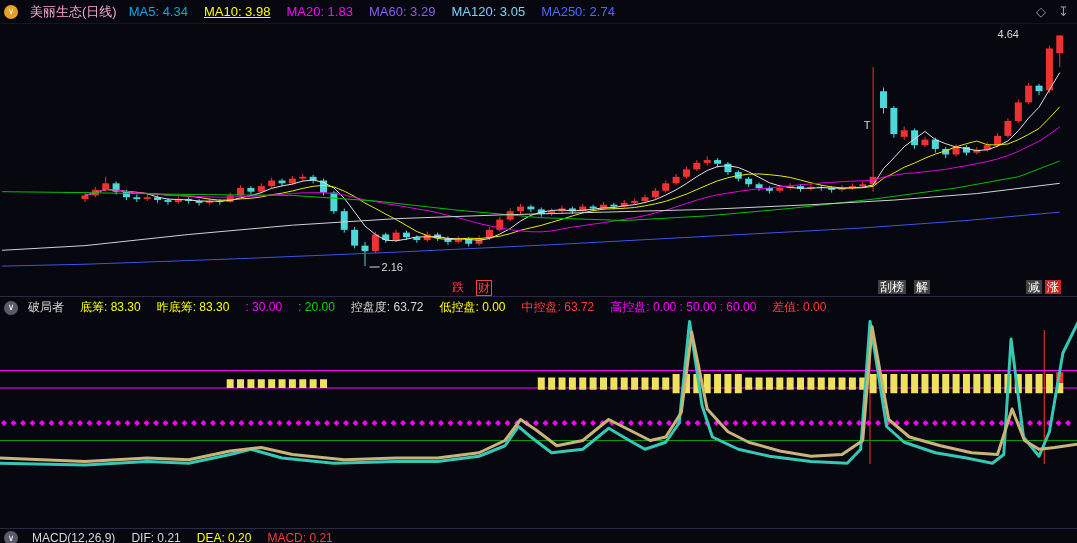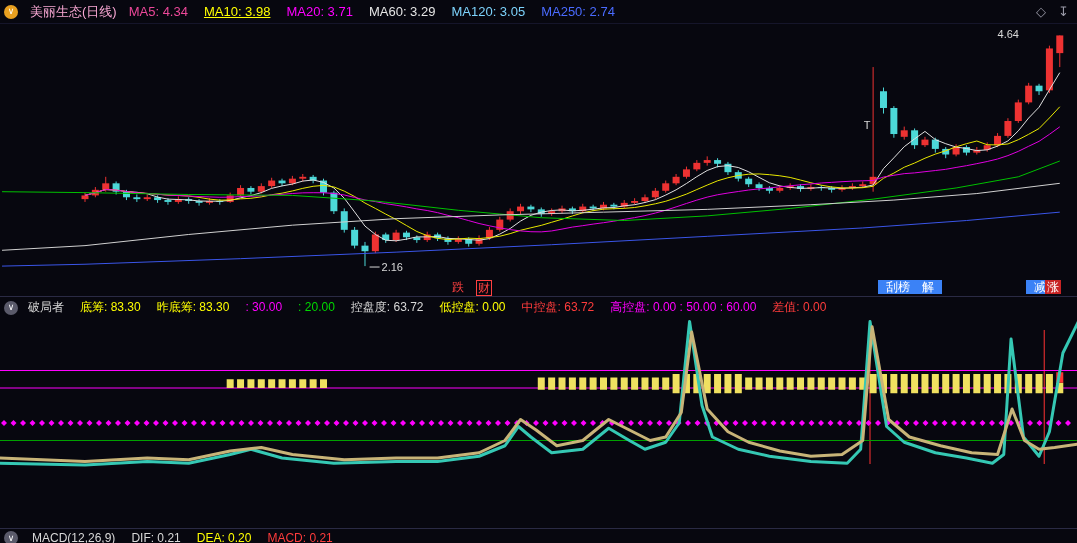--- a/index.html
+++ b/index.html
@@ -17,33 +17,33 @@
   .title{color:#f9a8d4;}
   .lblrow span{margin-right:16px;white-space:nowrap;}
   .header-icons{position:absolute;right:8px;top:4px;color:#9a9aa8;font-size:13px;display:flex;gap:12px;}
   .header-icons span{cursor:default;}
   .main-chart{position:absolute;top:24px;left:0;width:1077px;height:272px;}
   .main-chart svg,.panel2 svg{display:block;}
   .ticker-layer{position:absolute;left:0;top:0;width:100%;height:100%;pointer-events:none;}
   .ticker-layer span{position:absolute;top:256px;font-size:12px;line-height:14px;white-space:nowrap;}
   .t-red-text{color:#ff4040;}
   .t-red-box{color:#ff4040;border:1px solid #ff4040;padding:0 1px;line-height:12px;}
-  .t-blue-badge{background:#3b82f6;color:#fff;padding:0 8px;}
+  .t-blue-badge{background:#404040;color:#fff;padding:0 2px;}
   .t-red-badge{background:#c82424;color:#fff;padding:0 2px;}
   .panel2-header{top:296px;height:22px;gap:10px;padding-left:4px;font-size:12px;border-top:1px solid #2a2a44;box-sizing:border-box;}
   .panel2{position:absolute;top:318px;left:0;width:1077px;height:210px;}
   .bottom-strip{top:528px;height:15px;gap:14px;padding:2px 0 0 4px;font-size:12px;border-top:1px solid #2a2a44;box-sizing:border-box;align-items:flex-start;}
 </style>
 </head>
 <body>
 
 <div class="row top-header">
   <span class="badge badge-orange">∨</span>
   <span class="title">美丽生态(日线)</span>
-  <span class="lblrow" id="maLabels"><span style="color: #ec4899;">MA5: 4.34</span><span style="color: rgb(255, 255, 0); text-decoration: underline;">MA10: 3.98</span><span style="color: rgb(255, 0, 255);">MA20: 3.71</span><span style="color: #e5e5e5;">MA60: 3.29</span><span style="color: #7dd3fc;">MA120: 3.05</span><span style="color: rgb(74, 107, 255); margin-top: 44px;">MA250: 2.74</span></span>
+  <span class="lblrow" id="maLabels"><span style="color: #0ea5e9;">MA5: 4.34</span><span style="color: rgb(255, 255, 0); text-decoration: underline;">MA10: 3.98</span><span style="color: rgb(255, 0, 255);">MA20: 1.83</span><span style="color: #8b5cf6;">MA60: 3.29</span><span style="color: #7dd3fc;">MA120: 3.05</span><span style="color: rgb(74, 107, 255); margin-top: 44px;">MA250: 2.74</span></span>
   <span class="header-icons" id="headerIcons">
       <span>◇</span>
       <span>↧</span>
     </span>
 </div>
 
 <div class="main-chart">
   <svg id="mainSvg" width="1077" height="272">
       <g>
         <line x1="85" x2="85" y1="168.62237762237763" y2="177.92307692307693" stroke="#ee3232" stroke-width="1"></line>

